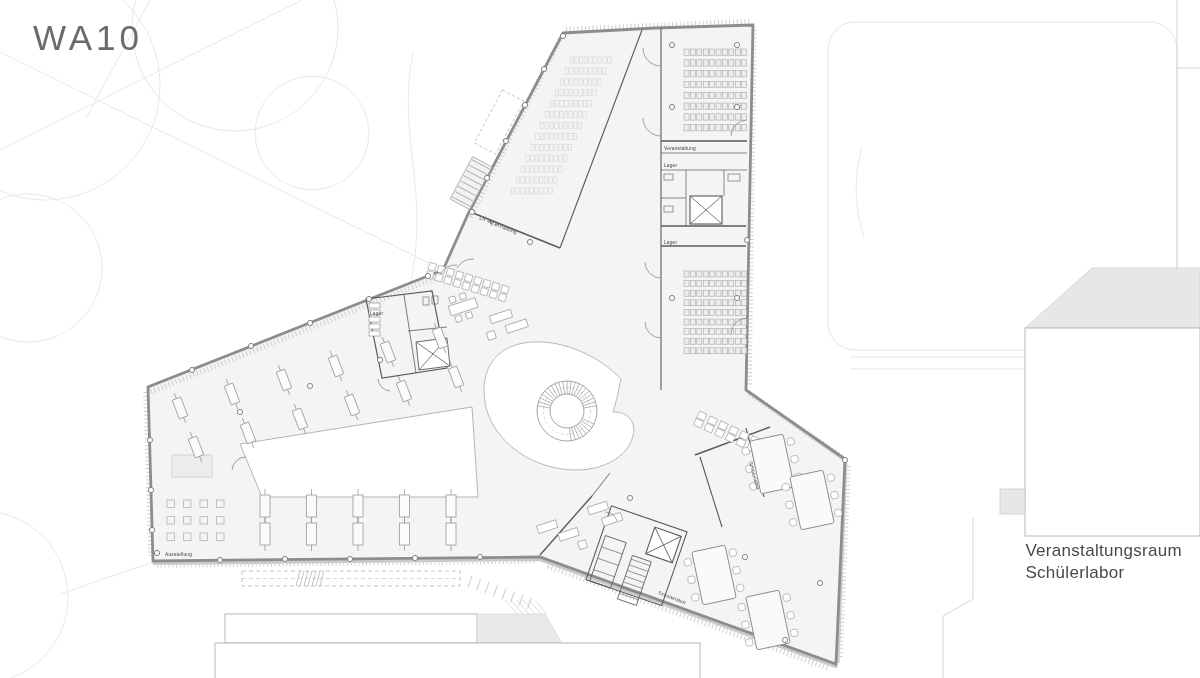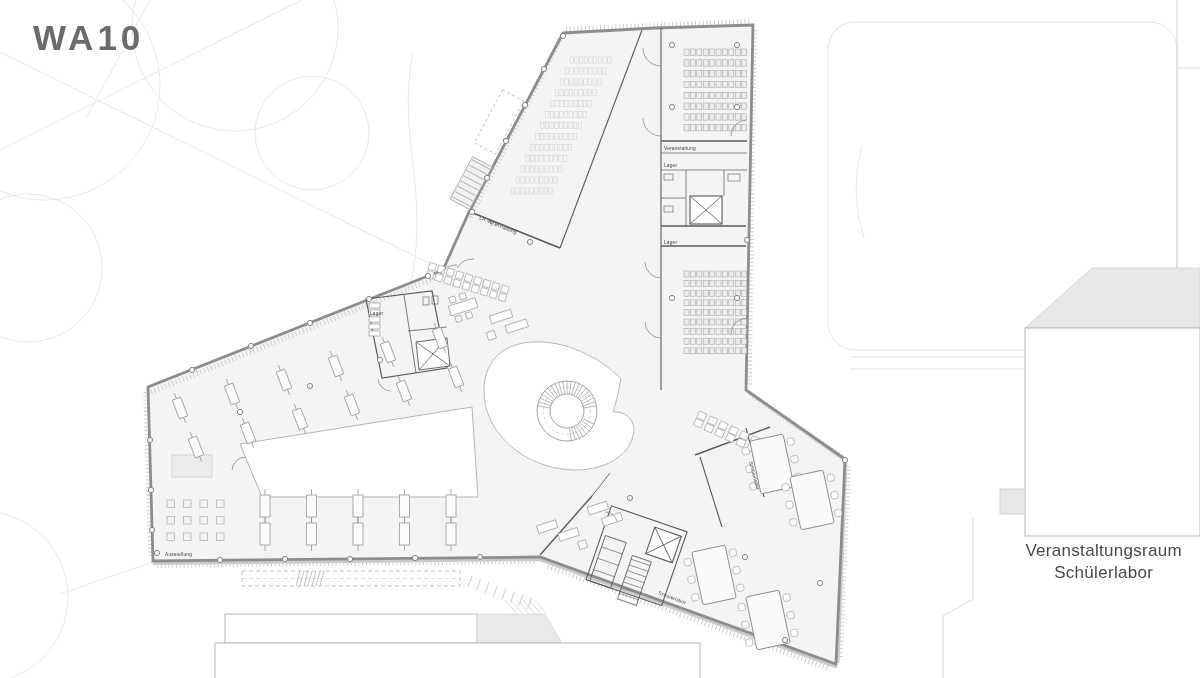--- a/index.html
+++ b/index.html
@@ -1,21 +1,21 @@
 <!DOCTYPE html>
 <html><head>
 <meta charset="utf-8">
 <style>
   body{margin:0;background:#fff}
   .stage{position:relative;width:1200px;height:678px;background:#fff;overflow:hidden;
          font-family:"Liberation Sans",sans-serif}
   .stage svg{position:absolute;left:0;top:0}
-  .title{position:absolute;left:33px;top:18px;font-size:35px;font-weight:700;
+  .title{position:absolute;left:33px;top:18px;font-size:35px;font-weight:400;
          letter-spacing:4px;color:#6b6b6b}
-  .legend{position:absolute;right:18px;top:540px;text-align:center;font-size:17px;
+  .legend{position:absolute;right:18px;top:540px;text-align:left;font-size:17px;
           line-height:22px;font-weight:300;color:#4a4a4a;letter-spacing:.3px}
   .tiny{font-size:4.8px;fill:#3d3d3d;letter-spacing:.2px;font-family:"Liberation Sans",sans-serif}
 </style>
 </head>
 <body>
 
 <div class="stage">
 
 <svg viewBox="0 0 1200 678" width="1200" height="678">
 

